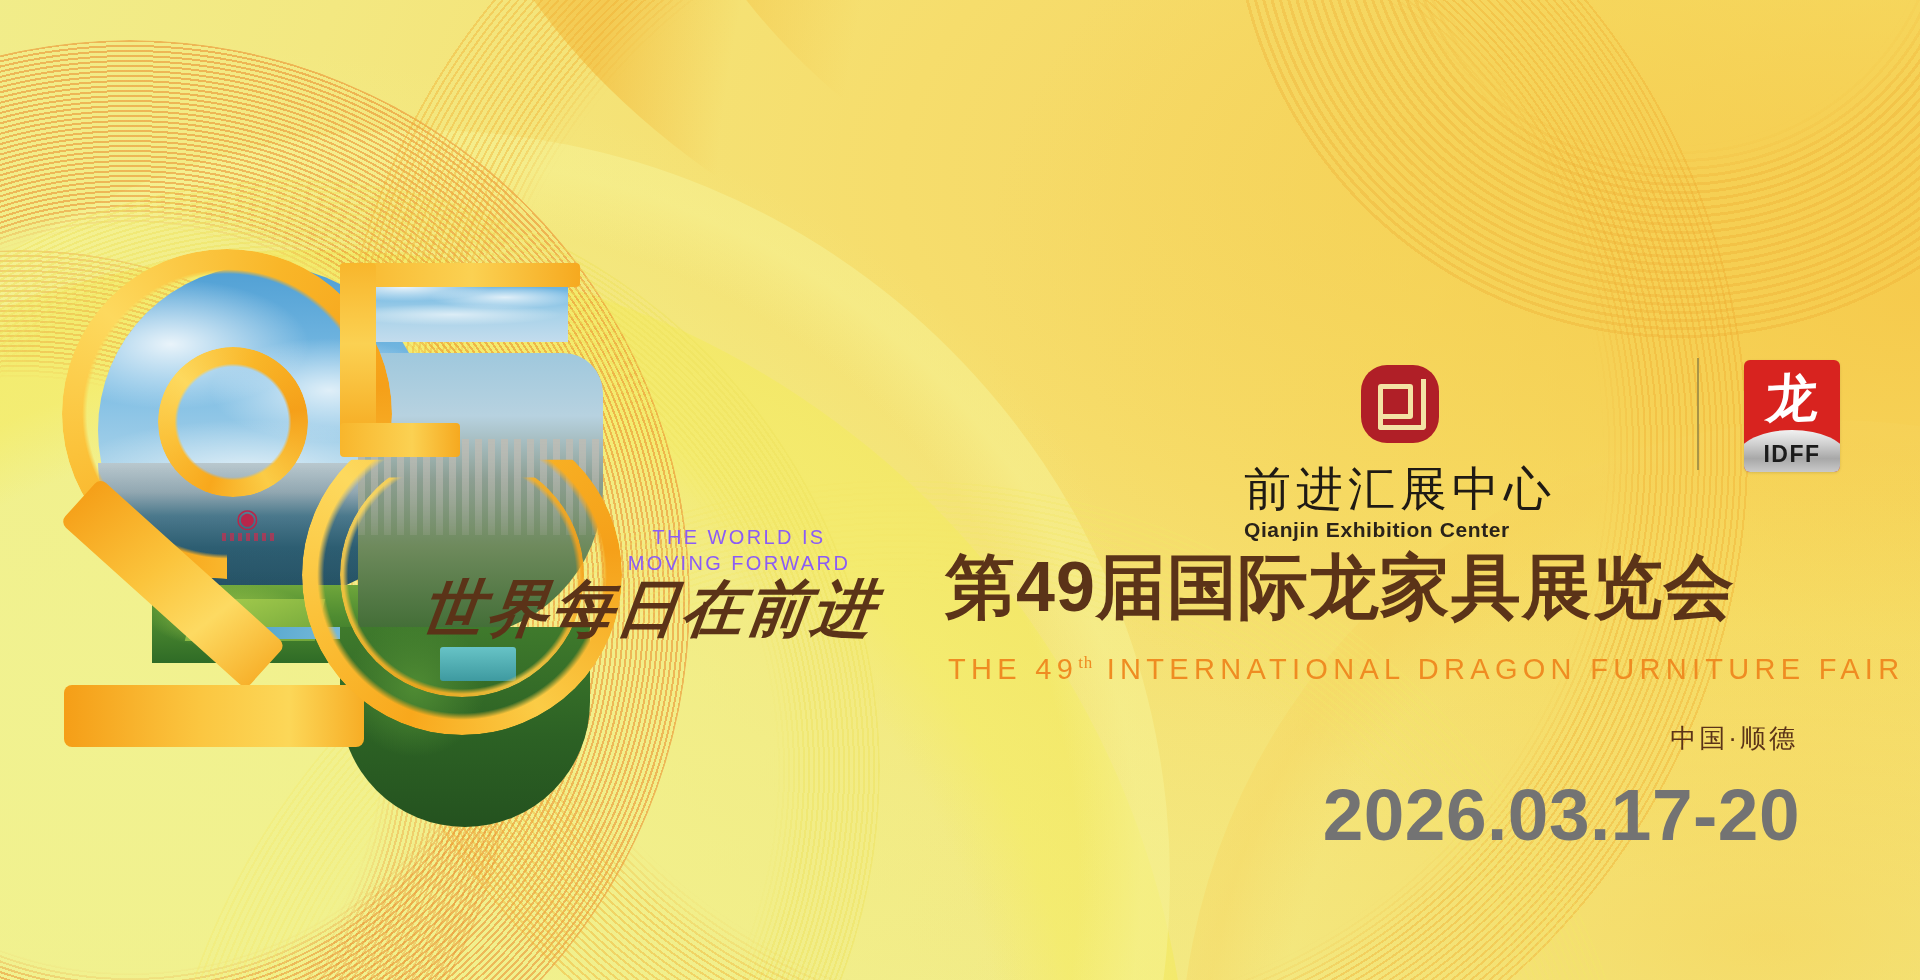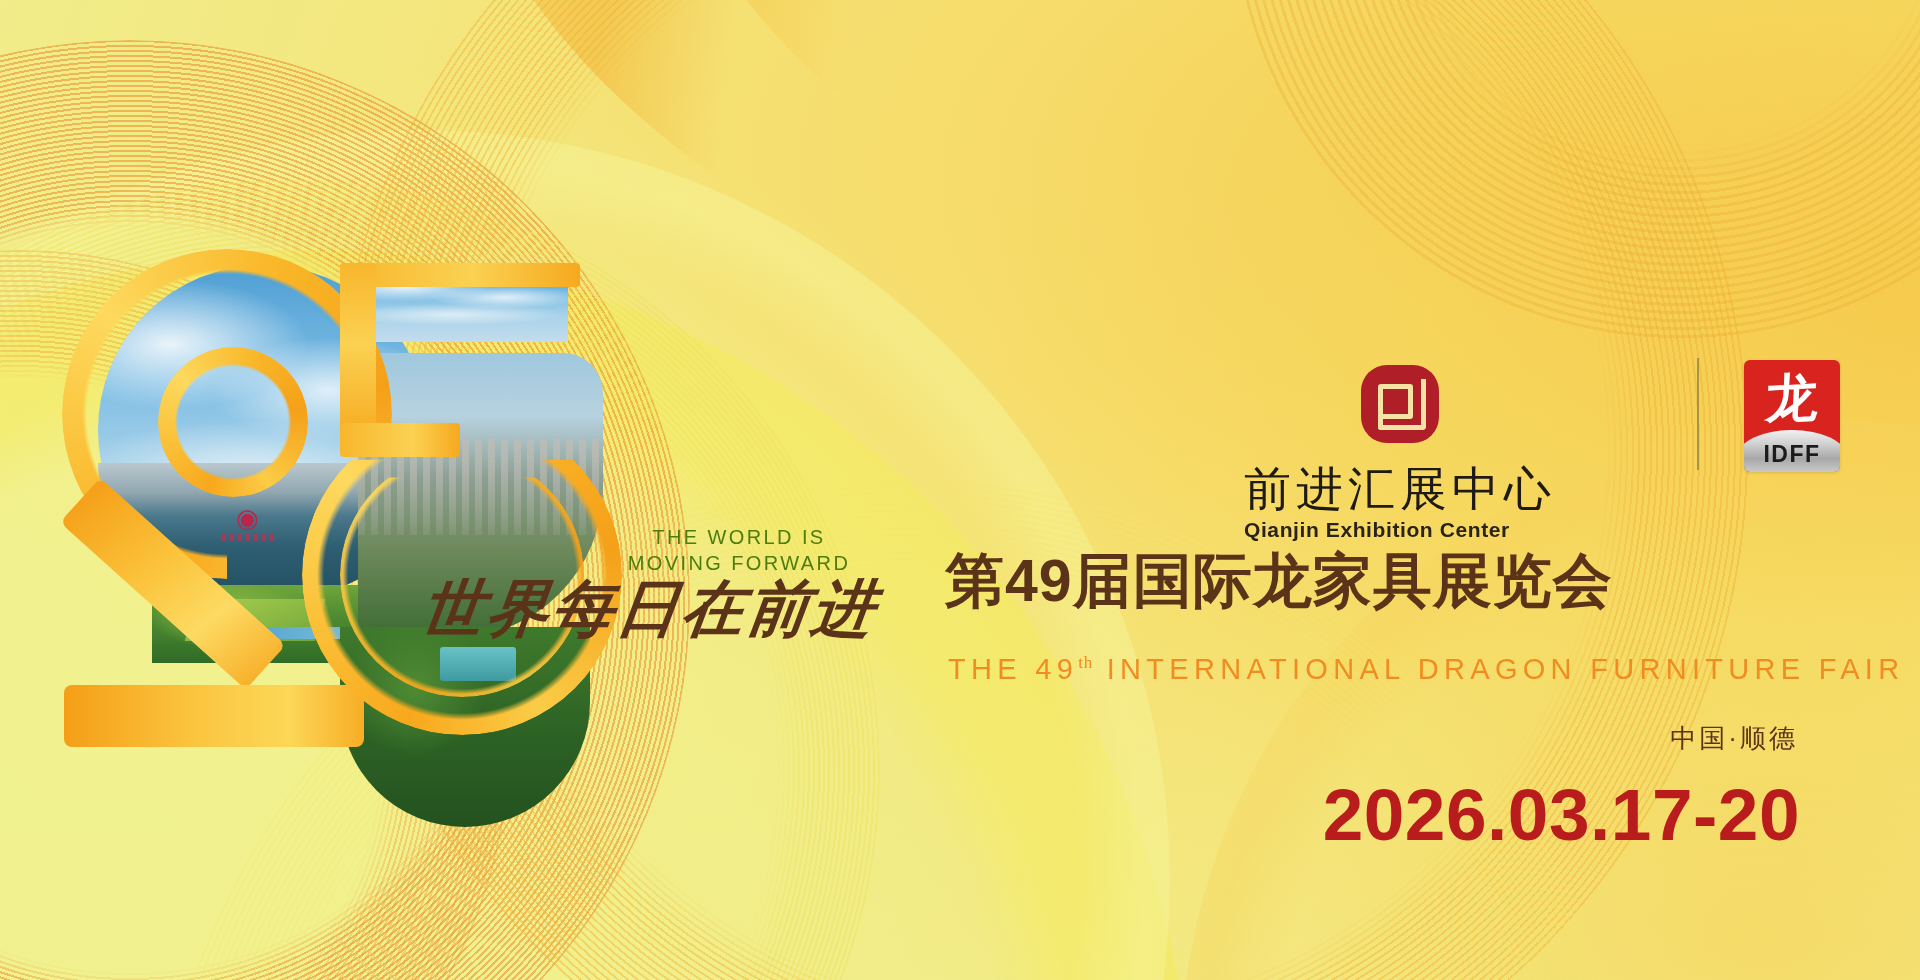--- a/index.html
+++ b/index.html
@@ -217,21 +217,21 @@
     line-height: 1;
     white-space: nowrap;
   }
   .anniv-en {
     position: absolute;
     left: 619px; top: 524px;
     width: 240px;
     text-align: center;
     font-size: 20px;
     font-weight: 400;
-    color: #4d7c0f;
+    color: #8b5cf6;
     letter-spacing: 2.4px;
     line-height: 1.32;
   }
   .slogan-cn {
     position: absolute;
     left: 422px; top: 578px;
     font-size: 62px;
     font-weight: 700;
     font-style: italic;
     color: #5b3318;
@@ -339,21 +339,21 @@
     font-size: 23px;
     font-weight: 700;
     color: #1b1b1b;
     letter-spacing: 1.5px;
   }
 
   
   .title-cn {
     position: absolute;
     left: 945px; top: 552px;
-    font-size: 59px;
+    font-size: 70px;
     font-weight: 700;
     color: #5b3318;
     letter-spacing: 1px;
     line-height: 1;
     white-space: nowrap;
   }
   .title-en {
     position: absolute;
     left: 948px; top: 654px;
     font-size: 29px;
@@ -378,21 +378,21 @@
     color: #5b3318;
     letter-spacing: 3px;
     line-height: 1;
     white-space: nowrap;
   }
   .date {
     position: absolute;
     right: 120px; top: 778px;
     font-size: 73px;
     font-weight: 700;
-    color: #b91c1c;
+    color: #737373;
     letter-spacing: 0.5px;
     line-height: 1;
     white-space: nowrap;
   }
 </style>
 </head>
 <body>
 
 <div id="stage">
 

